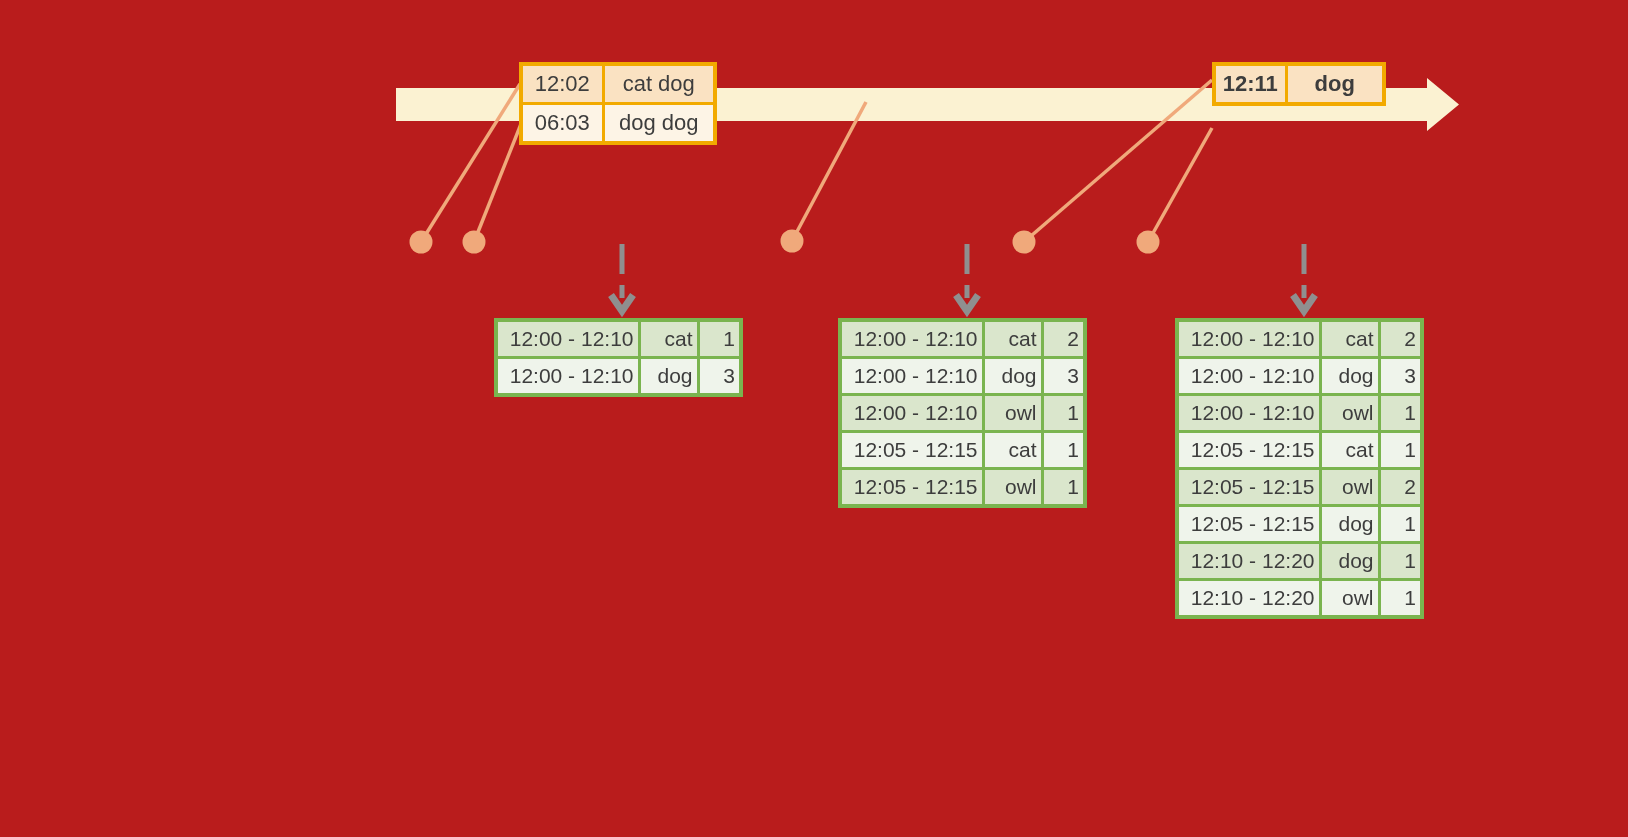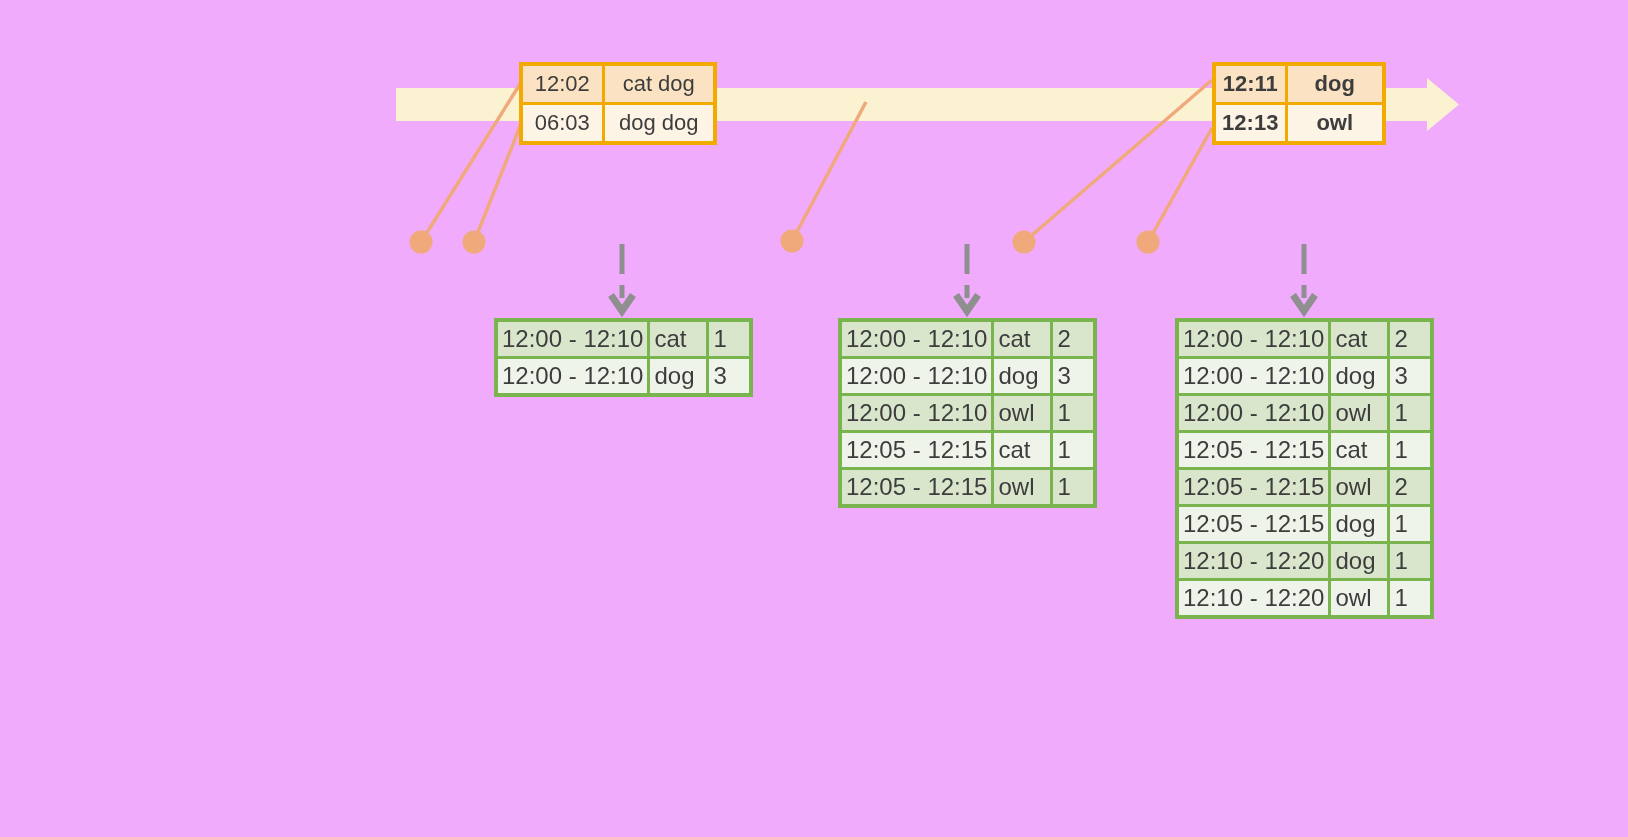--- a/index.html
+++ b/index.html
@@ -1,36 +1,36 @@
 <!DOCTYPE html>
 <html><head>
 <meta charset="utf-8">
 <style>
   html, body { margin:0; padding:0; background:#000; }
   .canvas {
-    position:relative; width:1628px; height:837px; background:#f0abfc;
+    position:relative; width:1628px; height:837px; background:#b91c1c;
     font-family:"Liberation Sans", sans-serif; overflow:hidden;
   }
   svg.layer { position:absolute; left:0; top:0; }
   table { position:absolute; border-collapse:collapse; color:#3d3d3d; table-layout:fixed; }
 
   
   .event-table { border:4px solid #F2AA00; }
   .event-table td {
     border:3px solid #F2AA00; height:36px; text-align:center;
     font-size:22px; padding:0 6px; white-space:nowrap; overflow:hidden;
   }
   .event-table tr:nth-child(odd)  td { background:#FAE2C2; }
   .event-table tr:nth-child(even) td { background:#FDF4E6; }
 
   
   .result-table { border:4px solid #7AB44F; }
   .result-table td {
-    border:3px solid #7AB44F; height:34px; text-align:left;
-    font-size:24px; padding:0 4px; white-space:nowrap; overflow:hidden;
+    border:3px solid #7AB44F; height:34px; text-align:right;
+    font-size:21px; padding:0 4px; white-space:nowrap; overflow:hidden;
   }
   .result-table tr:nth-child(odd)  td { background:#DAE6CC; }
   .result-table tr:nth-child(even) td { background:#EFF4EB; }
 
   
   #event-table-1  { left:519px;  top:62px; }
   #event-table-2  { left:866px;  top:81px; }
   #event-table-3  { left:1212px; top:62px;font-weight:bold; }
   #result-table-1 { left:494px;  top:318px; }
   #result-table-2 { left:838px;  top:318px; }
@@ -98,24 +98,20 @@
   <table class="event-table" id="event-table-3">
     <colgroup>
         <col style="width:72px">
         <col style="width:98px">
       </colgroup>
     <tbody>
         <tr>
           <td>12:11</td>
           <td>dog</td>
         </tr>
-        <tr>
-          <td>12:13</td>
-          <td>owl</td>
-        </tr>
       </tbody>
   </table>
 
   <table class="result-table" id="result-table-1">
     <colgroup>
         <col style="width:143px">
         <col style="width:59px">
         <col style="width:43px">
       </colgroup>
     <tbody>

